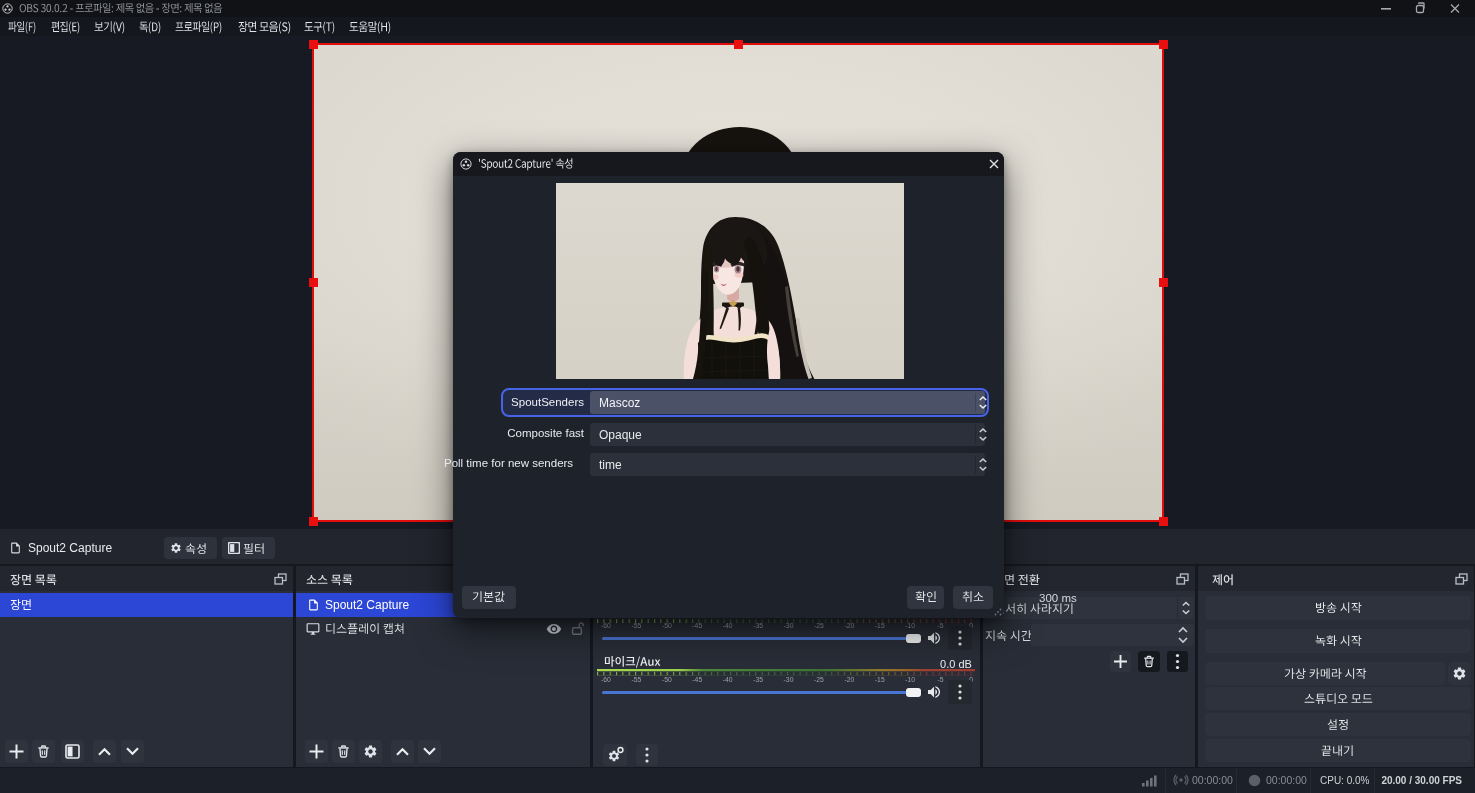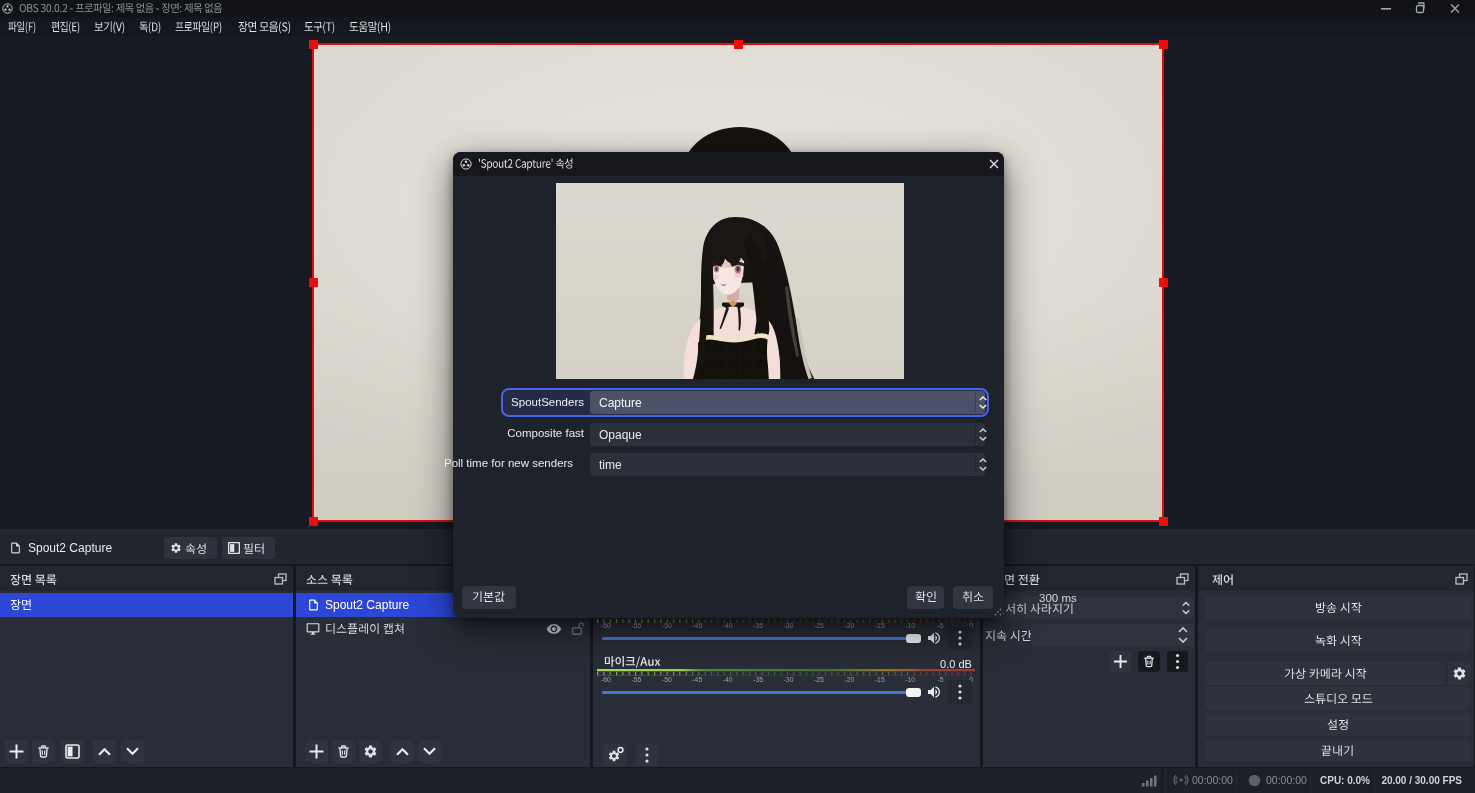--- a/index.html
+++ b/index.html
@@ -409,21 +409,21 @@
 <div style="position:absolute;left:1374px;top:769px;width:1px;height:24px;background:#262b33"></div>
 <svg style="position:absolute;left:1173px;top:773px" width="16" height="14" viewBox="0 0 16 14">
     <circle cx="8" cy="7" r="1.8" fill="#5a6068"></circle>
     <path d="M4.5 3.5 A5 5 0 0 0 4.5 10.5 M3 2 A7.3 7.3 0 0 0 3 12 M11.5 3.5 A5 5 0 0 1 11.5 10.5 M13 2 A7.3 7.3 0 0 1 13 12" stroke="#5a6068" stroke-width="1.3" fill="none"></path>
   </svg>
 <div style="position:absolute;left:1192px;top:774px;width:60px;height:14px;color:#878d97;font-size:10.5px">00:00:00</div>
 <svg style="position:absolute;left:1248px;top:774px" width="13" height="13" viewBox="0 0 13 13">
     <circle cx="6.5" cy="6.5" r="5.8" fill="#5a6068"></circle>
   </svg>
 <div style="position:absolute;left:1266px;top:774px;width:60px;height:14px;color:#878d97;font-size:10.5px">00:00:00</div>
-<div style="position:absolute;left:1320px;top:775px;width:70px;height:14px;color:#ced2d9;font-size:10px;font-weight:bold;white-space:nowrap">CPU: 0.0%</div>
+<div style="position:absolute;left:1320px;top:775px;width:70px;height:14px;color:#ced2d9;font-size:10px;font-weight:normal;white-space:nowrap">CPU: 0.0%</div>
 <div style="position:absolute;left:1378px;top:775px;width:84px;height:14px;color:#ced2d9;font-size:10px;font-weight:bold;text-align:right;white-space:nowrap">20.00 / 30.00 FPS</div>
 <div style="position:absolute;left:453px;top:152px;width:551px;height:466px;border-radius:8px;background:#1e222b;box-shadow:0 12px 36px rgba(0,0,0,0.55),0 3px 10px rgba(0,0,0,0.35)"></div>
 <div style="position:absolute;left:453px;top:152px;width:551px;height:24px;border-radius:8px 8px 0 0;background:#16181e"></div>
 <svg style="position:absolute;left:460px;top:157.5px" width="12" height="12" viewBox="0 0 24 24">
     <circle cx="12" cy="12" r="10.2" fill="none" stroke="#cfd2d6" stroke-width="2"></circle>
     <circle cx="12" cy="7.4" r="2.5" fill="#cfd2d6"></circle>
     <circle cx="7.6" cy="14.6" r="2.5" fill="#cfd2d6"></circle>
     <circle cx="16.4" cy="14.6" r="2.5" fill="#cfd2d6"></circle>
   </svg>
 <svg style="position:absolute;left:478.0px;top:155.3px;overflow:visible" width="97" height="17" viewBox="0 -12.7 97 17">
@@ -532,21 +532,21 @@
 <path d="M169 119 C165.5 117 163 118.3 164 120.6 C165 122.6 168 122.2 170.5 120.3 Z" fill="#1b1612"></path>
 <path d="M177 119 C180.5 117 183 118.3 182 120.6 C181 122.6 178 122.2 175.5 120.3 Z" fill="#1b1612"></path>
 <path d="M173 114 L177 117.5 L173 121 L169 117.5 Z" fill="#c89f4d"></path>
 
 <path d="M143 84 C141 112 141 140 138 166 C137 177 135 187 132 196 L140 196 C144 178 146 158 147 138 C148 118 148 98 148 86 Z" fill="#16120e"></path>
 </g>
 </svg></div>
 <div style="position:absolute;left:501px;top:388px;width:488px;height:29px;background:#242b47;border:2px solid #4763e8;border-radius:8px"></div>
 <div style="position:absolute;left:444px;top:395.5px;width:140px;height:15px;color:#eef0f4;font-size:11.5px;text-align:right">SpoutSenders</div>
 <div style="position:absolute;left:590px;top:391px;width:395px;height:23px;background:#4b5268;border-radius:3px"></div>
-<div style="position:absolute;left:599px;top:396px;width:200px;height:15px;color:#f3f4f7;font-size:12px">Capture</div>
+<div style="position:absolute;left:599px;top:396px;width:200px;height:15px;color:#f3f4f7;font-size:12px">Mascoz</div>
 <svg style="position:absolute;left:975px;top:392px" width="16" height="21">
     <rect x="0" y="1" width="1" height="19" fill="#3c4257"></rect>
     <path d="M4.8 8.0 L8 5.0 L11.2 8.0" fill="none" stroke="#e8ebf2" stroke-width="1.6"></path>
     <path d="M4.8 13.0 L8 16.0 L11.2 13.0" fill="none" stroke="#e8ebf2" stroke-width="1.6"></path>
   </svg>
 <div style="position:absolute;left:444px;top:426.5px;width:140px;height:15px;color:#e7e9ed;font-size:11.5px;text-align:right">Composite fast</div>
 <div style="position:absolute;left:590px;top:423px;width:395px;height:23px;background:#2b303a;border-radius:3px"></div>
 <div style="position:absolute;left:599px;top:428px;width:200px;height:15px;color:#e7e9ed;font-size:12px">Opaque</div>
 <svg style="position:absolute;left:975px;top:424px" width="16" height="21">
     <rect x="0" y="1" width="1" height="19" fill="#222630"></rect>

